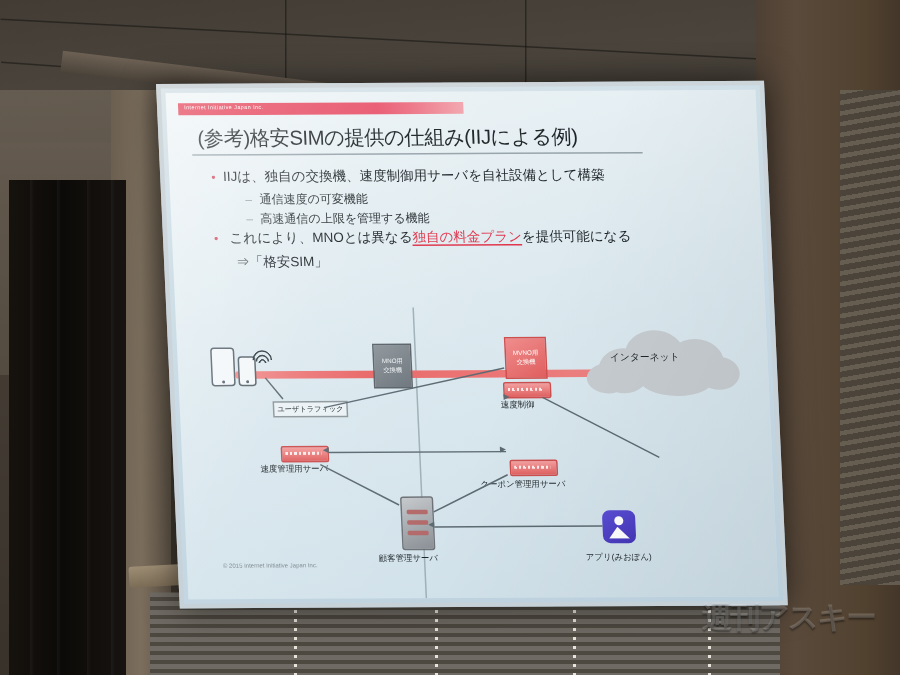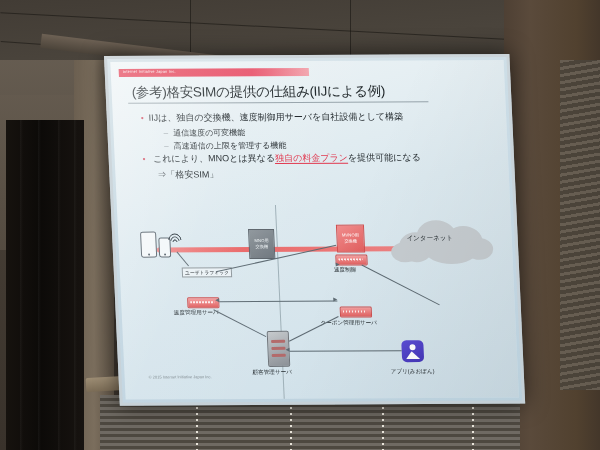--- a/index.html
+++ b/index.html
@@ -240,13 +240,14 @@
         <div class="ar" style="left:152px;top:147px;border-width:2.4px 4px 2.4px 0;border-color:transparent #5d6a72 transparent transparent;"></div>
         <div class="ar" style="left:206px;top:62px;border-width:2.4px 0 2.4px 4px;border-color:transparent transparent transparent #5d6a72;"></div>
 
         <div class="footer-c">© 2015 Internet Initiative Japan Inc.</div>
       </div>
 
       <div class="glare"></div>
     </div>
   </div>
 
+  <div class="wm">週刊アスキー</div>
 </div>
 
 </body></html>

